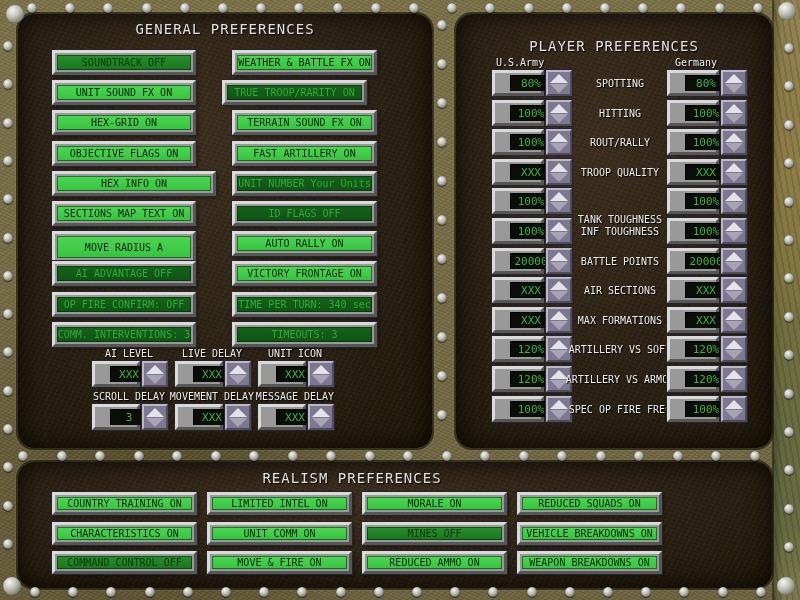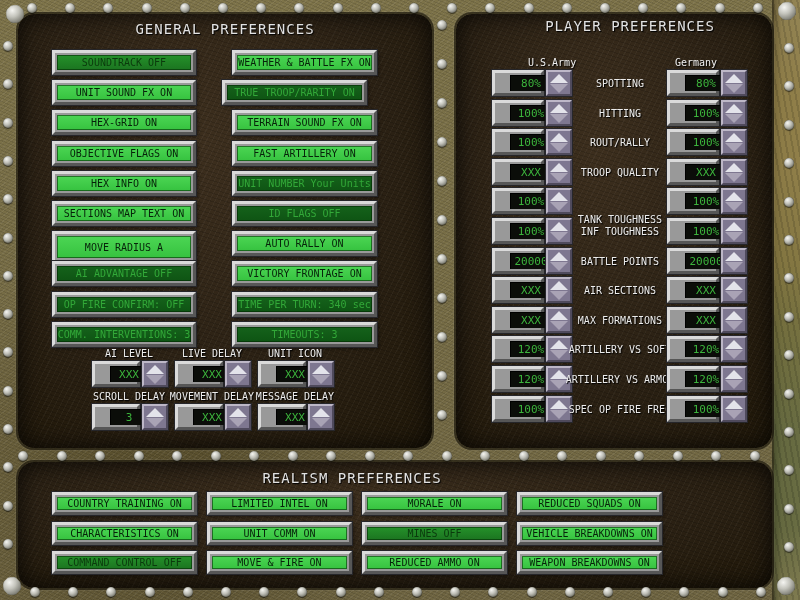--- a/index.html
+++ b/index.html
@@ -73,21 +73,21 @@
         </div>
         <div class="btn" style="left:34px;top:66px;width:144px;height:25px">
           <div class="face on">UNIT SOUND FX ON</div>
         </div>
         <div class="btn" style="left:34px;top:96px;width:144px;height:25px">
           <div class="face on">HEX-GRID ON</div>
         </div>
         <div class="btn" style="left:34px;top:127px;width:144px;height:25px">
           <div class="face on">OBJECTIVE FLAGS ON</div>
         </div>
-        <div class="btn" style="left:34px;top:157px;width:144px;height:25px">
+        <div class="btn" style="left:34px;top:157px;width:164px;height:25px">
           <div class="face on">HEX INFO ON</div>
         </div>
         <div class="btn" style="left:34px;top:187px;width:144px;height:25px">
           <div class="face on">SECTIONS MAP TEXT ON</div>
         </div>
         <div class="btn" style="left:34px;top:217px;width:144px;height:32px">
           <div class="face on">MOVE RADIUS A</div>
         </div>
         <div class="btn" style="left:34px;top:247px;width:144px;height:25px">
           <div class="face dim">AI ADVANTAGE OFF</div>
@@ -175,22 +175,22 @@
           <div class="vface">XXX</div>
         </div>
         <div class="stepper" style="left:290px;top:390px;">
           <div class="tri up"></div>
           <div class="tri down"></div>
         </div>
       </div>
   </div>
 
   <div class="panel" id="panel-player" style="left:456px;top:14px;width:316px;height:434px;">
-    <div class="title" style="top:4px;margin-left:16px;">PLAYER PREFERENCES</div>
-    <div class="colheader" style="left:40px;top:43px;margin-left:32px;">U.S.Army</div>
+    <div class="title" style="top:24px;">PLAYER PREFERENCES</div>
+    <div class="colheader" style="left:40px;top:43px;">U.S.Army</div>
     <div class="colheader" style="left:219px;top:43px;">Germany</div>
     <div id="player-rows">
         <div class="valbox" style="left:36px;top:56px;width:52px;height:26px;">
           <div class="vface">80%</div>
         </div>
         <div class="stepper" style="left:90px;top:56px;">
           <div class="tri up"></div>
           <div class="tri down"></div>
         </div>
         <div class="rowlabel" style="left:104px;top:64px;width:120px;">SPOTTING</div>

